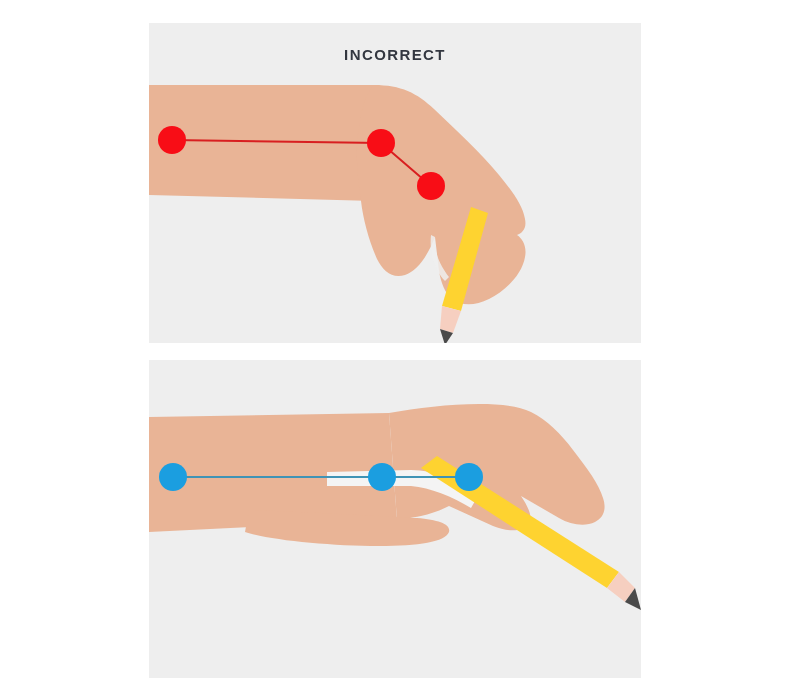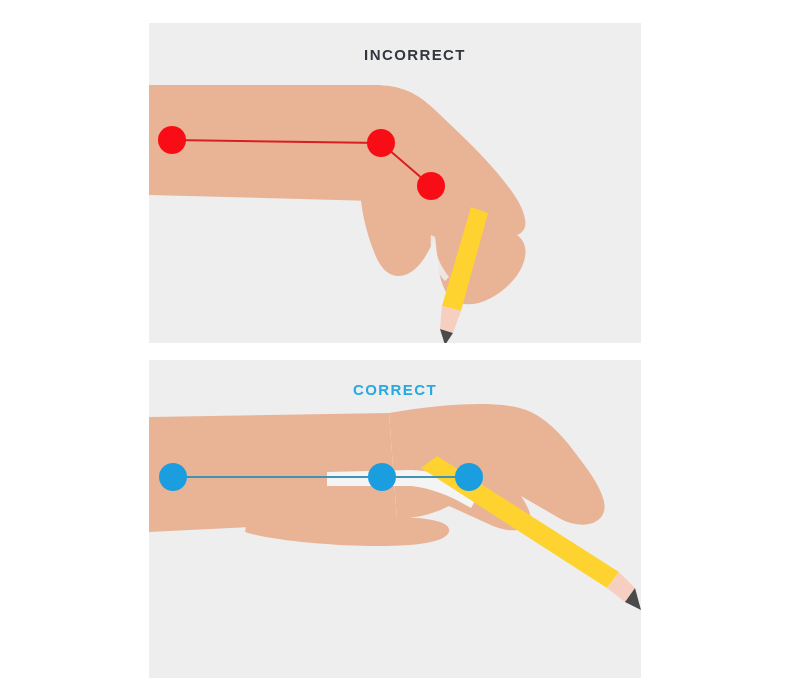--- a/index.html
+++ b/index.html
@@ -92,21 +92,21 @@
         <path d="M 304 310 L 291 306 L 296 322 Z" fill="#4a4a4a"></path>
       </g>
 
       <polyline points="23,117 232,120 282,163" fill="none" stroke="#d81f20" stroke-width="2"></polyline>
 
       <circle cx="23" cy="117" r="14" fill="#f80d16"></circle>
       <circle cx="232" cy="120" r="14" fill="#f80d16"></circle>
       <circle cx="282" cy="163" r="14" fill="#f80d16"></circle>
     </svg>
 
-    <h2 class="panel-title" id="title-incorrect" style="color: rgb(51, 55, 64); margin-left: 20px;">INCORRECT</h2>
+    <h2 class="panel-title" id="title-incorrect" style="color: rgb(51, 55, 64);">INCORRECT</h2>
   </section>
 
   <section class="panel" id="panel-correct" style="background: rgb(238, 238, 238);">
 
     <svg class="panel-svg" viewBox="0 0 492 318" width="492" height="318" xmlns="http://www.w3.org/2000/svg">
 
       <path d="M 0 57 L 240 53 L 248 160 L 0 172 Z" fill="#e9b496"></path>
 
       <path d="M 240 53
                C 268 48, 300 44, 330 44
@@ -137,16 +137,15 @@
         <path d="M 486 228 L 476 242 L 492 250 Z" fill="#4a4a4a"></path>
       </g>
 
       <polyline points="24,117 233,117 320,117" fill="none" stroke="#3f93b5" stroke-width="2"></polyline>
 
       <circle cx="24" cy="117" r="14" fill="#1b9ee0"></circle>
       <circle cx="233" cy="117" r="14" fill="#1b9ee0"></circle>
       <circle cx="320" cy="117" r="14" fill="#1b9ee0"></circle>
     </svg>
 
-    <h2 class="panel-title" id="title-correct" style="color: rgb(39, 169, 225);">CORRECT</h2>
   </section>
 
 </div>
 
 </body></html>

